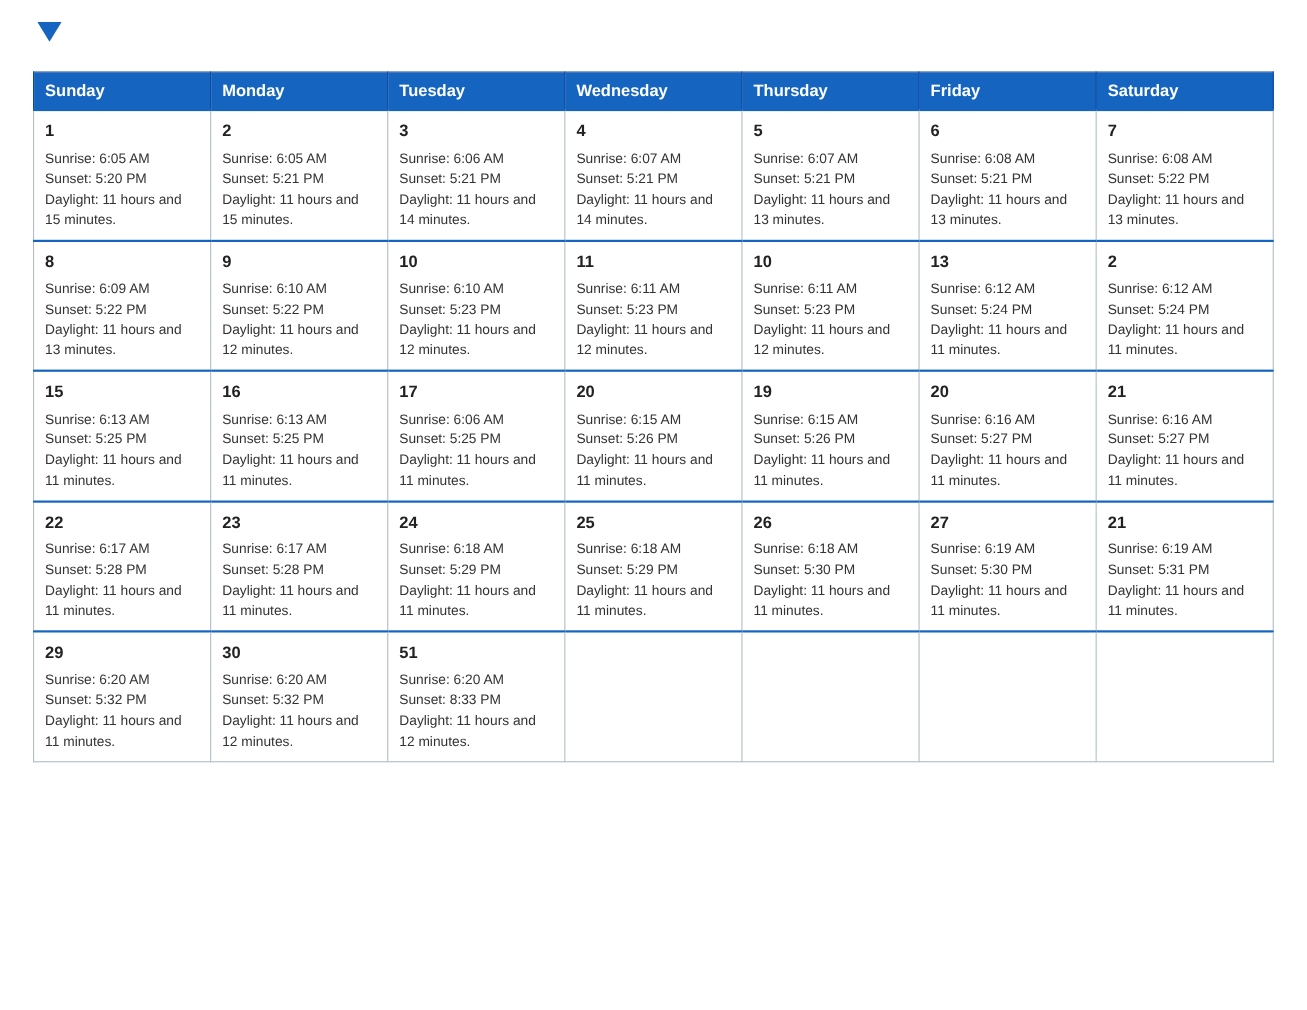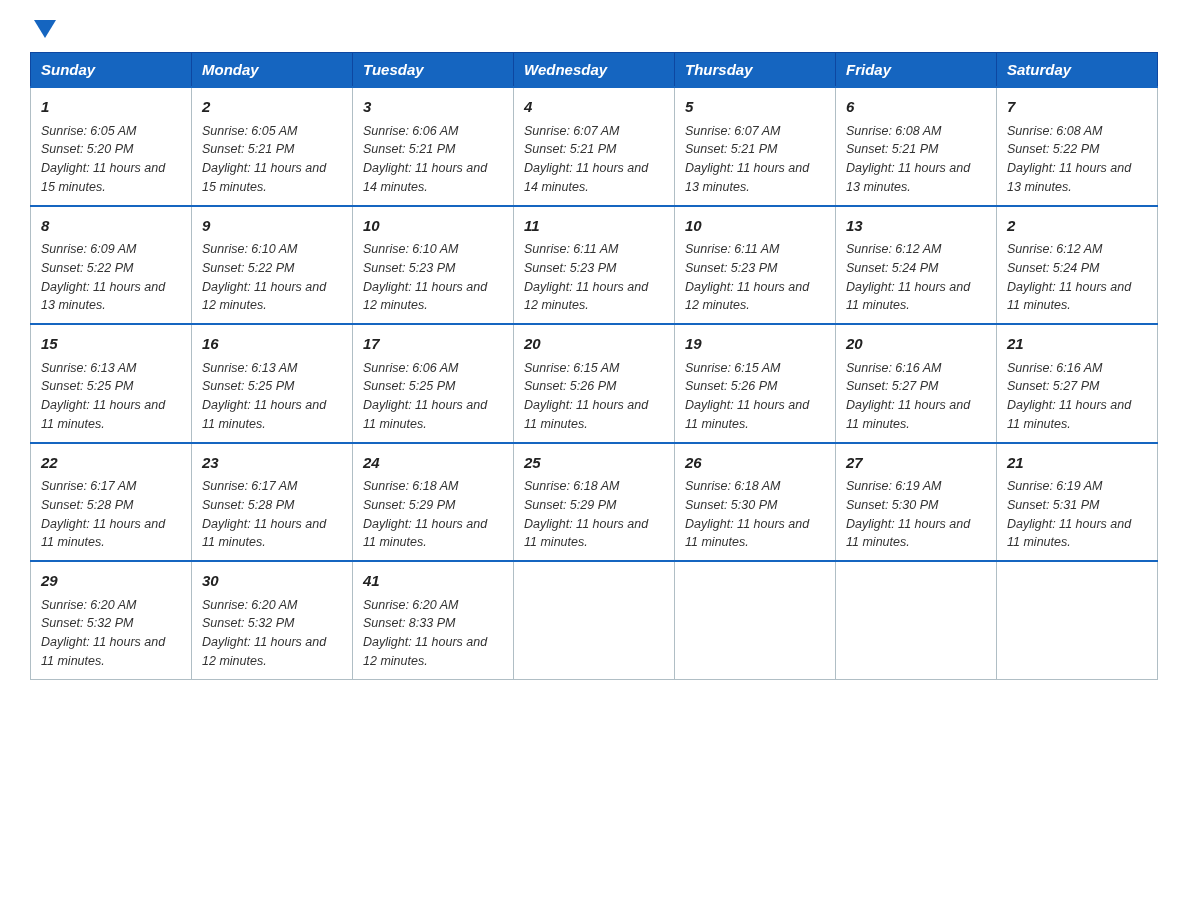--- a/index.html
+++ b/index.html
@@ -48,22 +48,21 @@
       line-height: 1.1;
     }
     .subtitle {
       font-size: 20px;
       color: #444;
       margin-top: 4px;
     }
     .calendar {
       width: 100%;
       border-collapse: collapse;
-      margin-top: 10px;
-      font-style: italic;
+      margin-top: 22px;
     }
     .calendar th {
       background-color: #1565c0;
       color: #fff;
       padding: 8px 10px;
       font-size: 15px;
       font-weight: 600;
       text-align: left;
       border: 1px solid #0d47a1;
     }
@@ -165,20 +164,20 @@
         <td><span class="day-num">23</span><span>Sunrise: 6:17 AM</span><br><span>Sunset: 5:28 PM</span><br><span>Daylight: 11 hours and 11 minutes.</span></td>
         <td><span class="day-num">24</span><span>Sunrise: 6:18 AM</span><br><span>Sunset: 5:29 PM</span><br><span>Daylight: 11 hours and 11 minutes.</span></td>
         <td><span class="day-num">25</span><span>Sunrise: 6:18 AM</span><br><span>Sunset: 5:29 PM</span><br><span>Daylight: 11 hours and 11 minutes.</span></td>
         <td><span class="day-num">26</span><span>Sunrise: 6:18 AM</span><br><span>Sunset: 5:30 PM</span><br><span>Daylight: 11 hours and 11 minutes.</span></td>
         <td><span class="day-num">27</span><span>Sunrise: 6:19 AM</span><br><span>Sunset: 5:30 PM</span><br><span>Daylight: 11 hours and 11 minutes.</span></td>
         <td><span class="day-num">21</span><span>Sunrise: 6:19 AM</span><br><span>Sunset: 5:31 PM</span><br><span>Daylight: 11 hours and 11 minutes.</span></td>
       </tr>
       <tr>
         <td><span class="day-num">29</span><span>Sunrise: 6:20 AM</span><br><span>Sunset: 5:32 PM</span><br><span>Daylight: 11 hours and 11 minutes.</span></td>
         <td><span class="day-num">30</span><span>Sunrise: 6:20 AM</span><br><span>Sunset: 5:32 PM</span><br><span>Daylight: 11 hours and 12 minutes.</span></td>
-        <td><span class="day-num">41</span><span>Sunrise: 6:20 AM</span><br><span>Sunset: 8:33 PM</span><br><span>Daylight: 11 hours and 12 minutes.</span></td>
+        <td><span class="day-num">51</span><span>Sunrise: 6:20 AM</span><br><span>Sunset: 8:33 PM</span><br><span>Daylight: 11 hours and 12 minutes.</span></td>
         <td class="empty-cell"></td>
         <td class="empty-cell"></td>
         <td class="empty-cell"></td>
         <td class="empty-cell"></td>
       </tr>
     </tbody>
 </table>
 
 </body></html>

